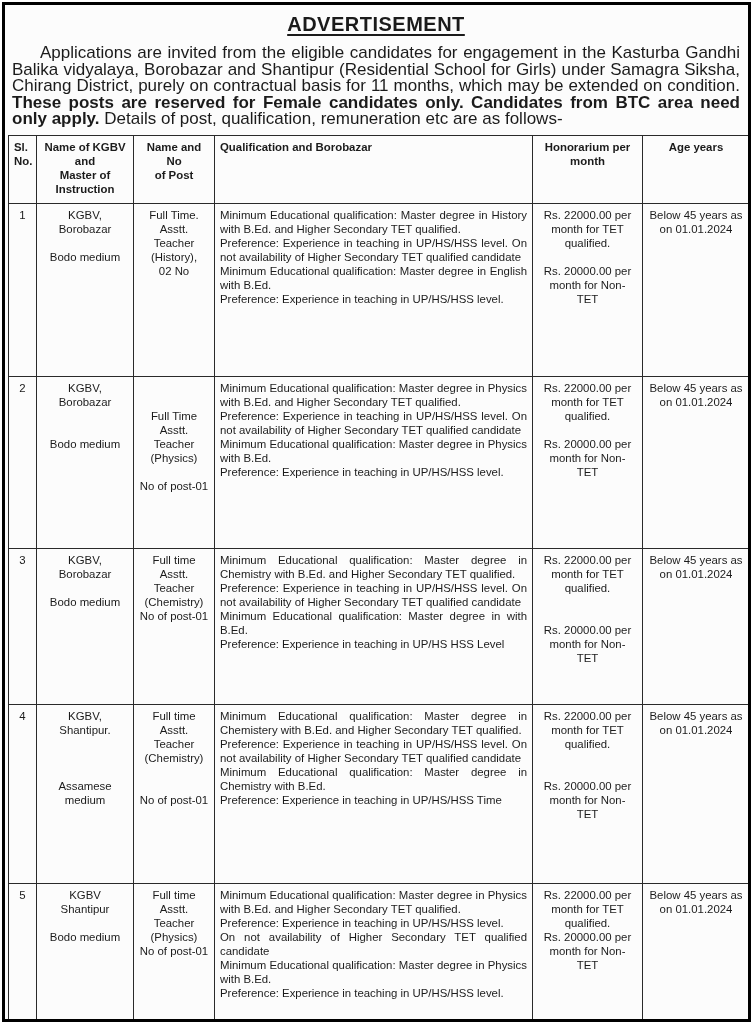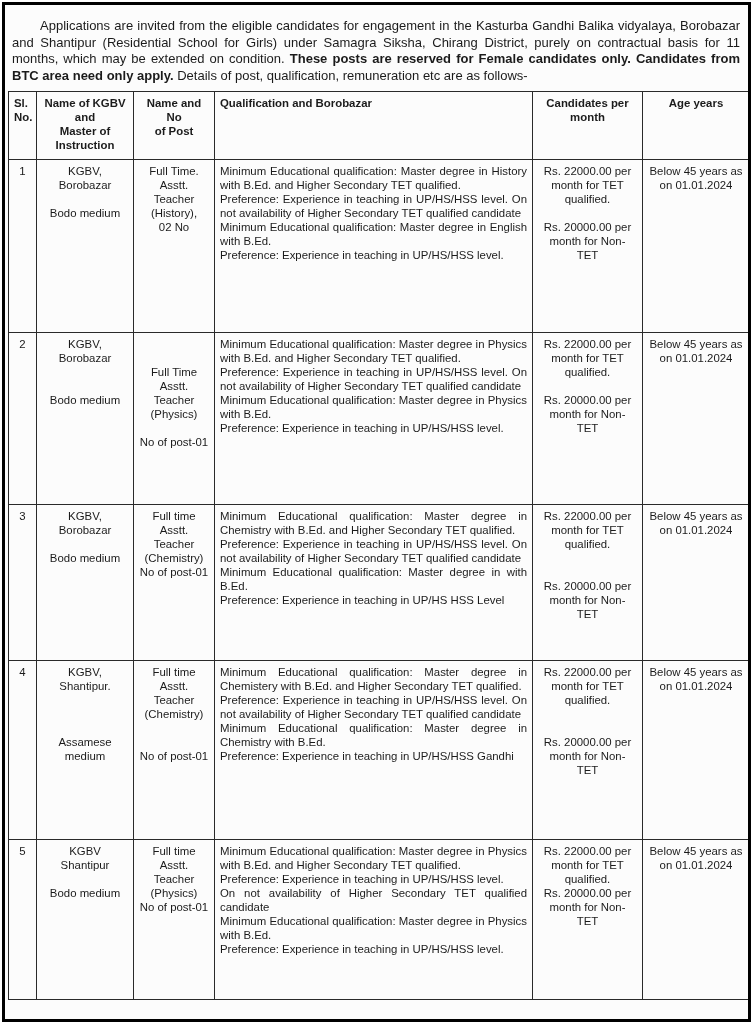--- a/index.html
+++ b/index.html
@@ -22,21 +22,21 @@
     font-size: 20px;
     font-weight: bold;
     letter-spacing: 0.5px;
     text-decoration: underline;
     text-decoration-thickness: 2px;
     text-underline-offset: 3px;
     margin-top: 4px;
   }
   .intro {
     margin: 9px 4px 7px 4px;
-    font-size: 13px;
+    font-size: 17px;
     line-height: 16.6px;
     text-align: justify;
     text-indent: 28px;
   }
   .intro b { font-weight: bold; }
   table.posts {
     border-collapse: collapse;
     table-layout: fixed;
     width: 741px;
   }
@@ -60,20 +60,21 @@
   col.w-post{ width: 81px; }
   col.w-qual{ width: 318px; }
   col.w-hon { width: 110px; }
   col.w-age { width: 107px; }
 </style>
 </head>
 <body>
 
 <div class="page">
 
+  <div class="title">ADVERTISEMENT</div>
 
   <p class="intro"><span>Applications are invited from the eligible candidates for engagement in the Kasturba Gandhi Balika vidyalaya, Borobazar and Shantipur (Residential School for Girls) under Samagra Siksha, Chirang District, purely on contractual basis for 11 months, which may be extended on condition. </span><b>These posts are reserved for Female candidates only. Candidates from BTC area need only apply.</b><span> Details of post, qualification, remuneration etc are as follows-</span></p>
 
   <table class="posts">
     <colgroup>
       <col class="w-sl">
         <col class="w-kgbv">
         <col class="w-post">
         <col class="w-qual">
         <col class="w-hon">
@@ -83,21 +84,21 @@
       <tr style="height:68px">
         <th class="pre lft">Sl.
 No.</th>
         <th class="pre ctr">Name of KGBV
 and
 Master of
 Instruction</th>
         <th class="pre ctr">Name and No
 of Post</th>
         <th class="lft">Qualification and Borobazar</th>
-        <th class="pre ctr">Candidates per
+        <th class="pre ctr">Honorarium per
 month</th>
         <th class="ctr">Age years</th>
       </tr>
     </thead>
     <tbody>
 
       <tr style="height:173px">
         <td class="ctr">1</td>
         <td class="pre ctr">KGBV,
 Borobazar
@@ -195,21 +196,21 @@
         <td class="pre ctr">Full time
 Asstt. Teacher
 (Chemistry)
 
 
 No of post-01</td>
         <td class="c-qual">
           <div class="seg"><b>Minimum Educational qualification:</b><span> Master degree in Chemistery with B.Ed. and Higher Secondary TET qualified.</span></div>
           <div class="seg"><b>Preference:</b><span> Experience in teaching in UP/HS/HSS level. On not availability of Higher Secondary TET qualified candidate</span></div>
           <div class="seg"><b>Minimum Educational qualification:</b><span> Master degree in Chemistry with B.Ed.</span></div>
-          <div class="seg"><b>Preference:</b><span> Experience in teaching in UP/HS/HSS Gandhi</span></div>
+          <div class="seg"><b>Preference:</b><span> Experience in teaching in UP/HS/HSS Time</span></div>
         </td>
         <td class="pre ctr">Rs. 22000.00 per
 month for TET
 qualified.
 
 
 Rs. 20000.00 per
 month for Non-
 TET</td>
         <td class="pre ctr">Below 45 years as

